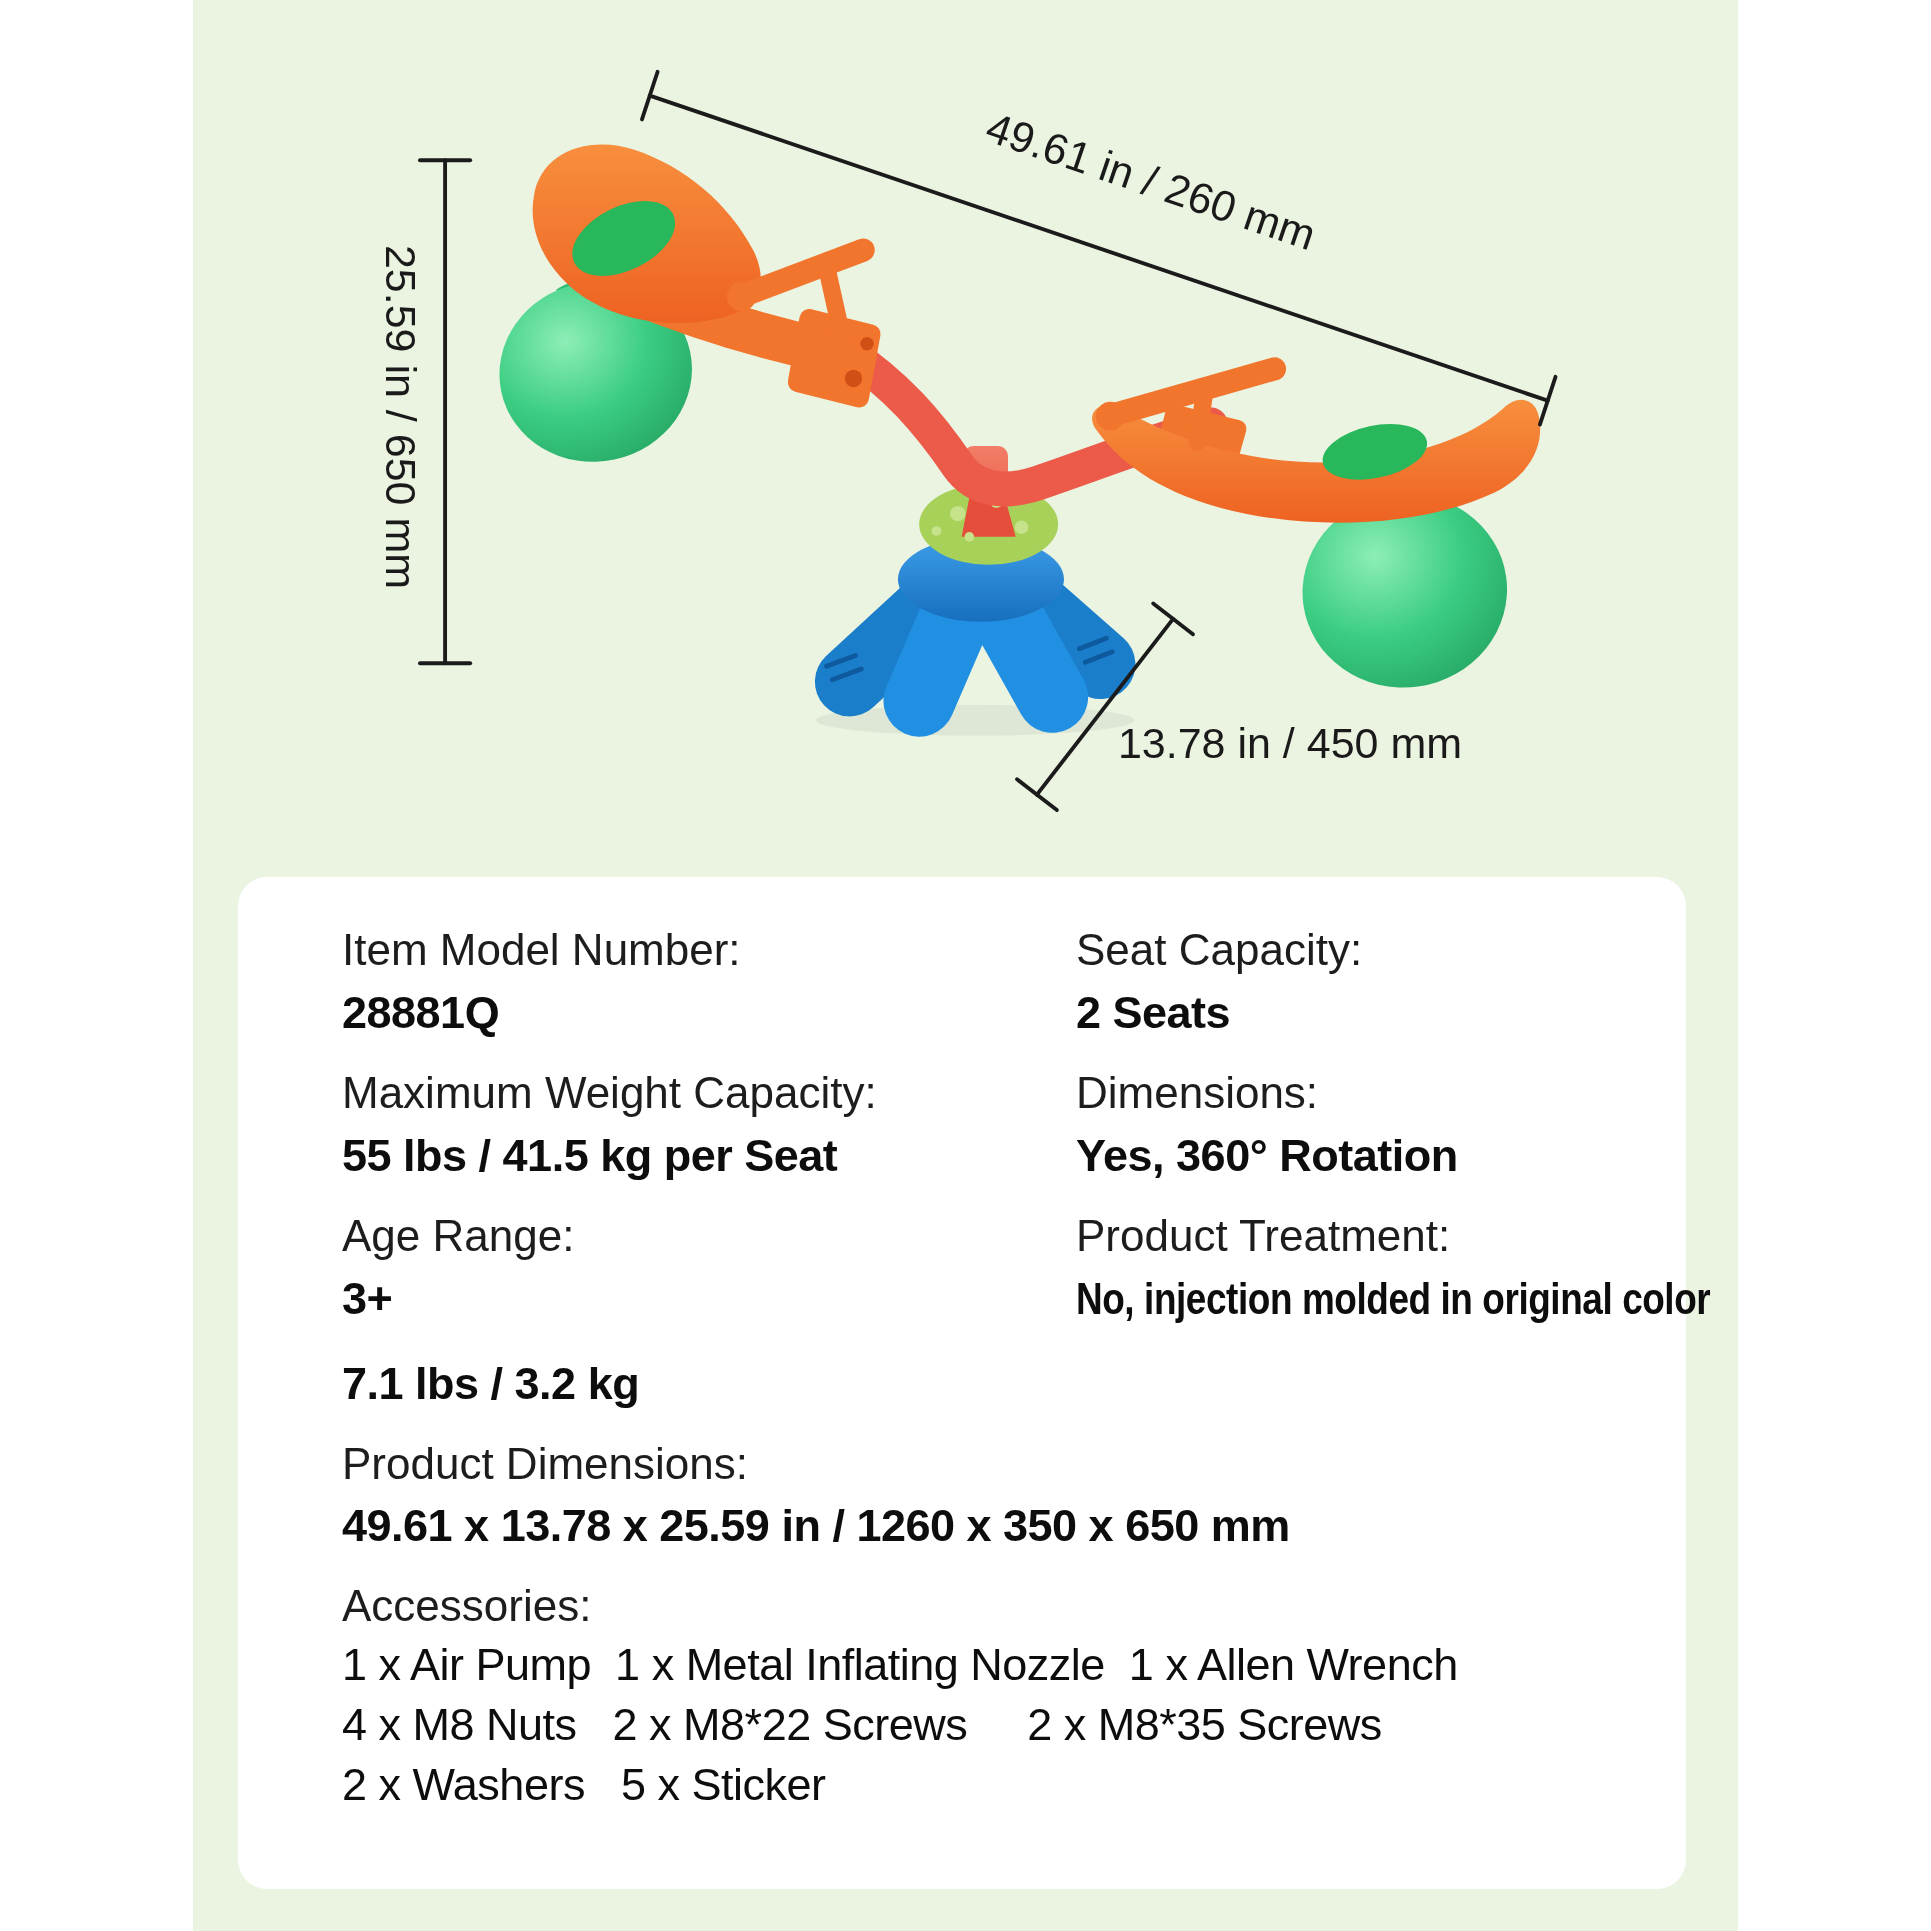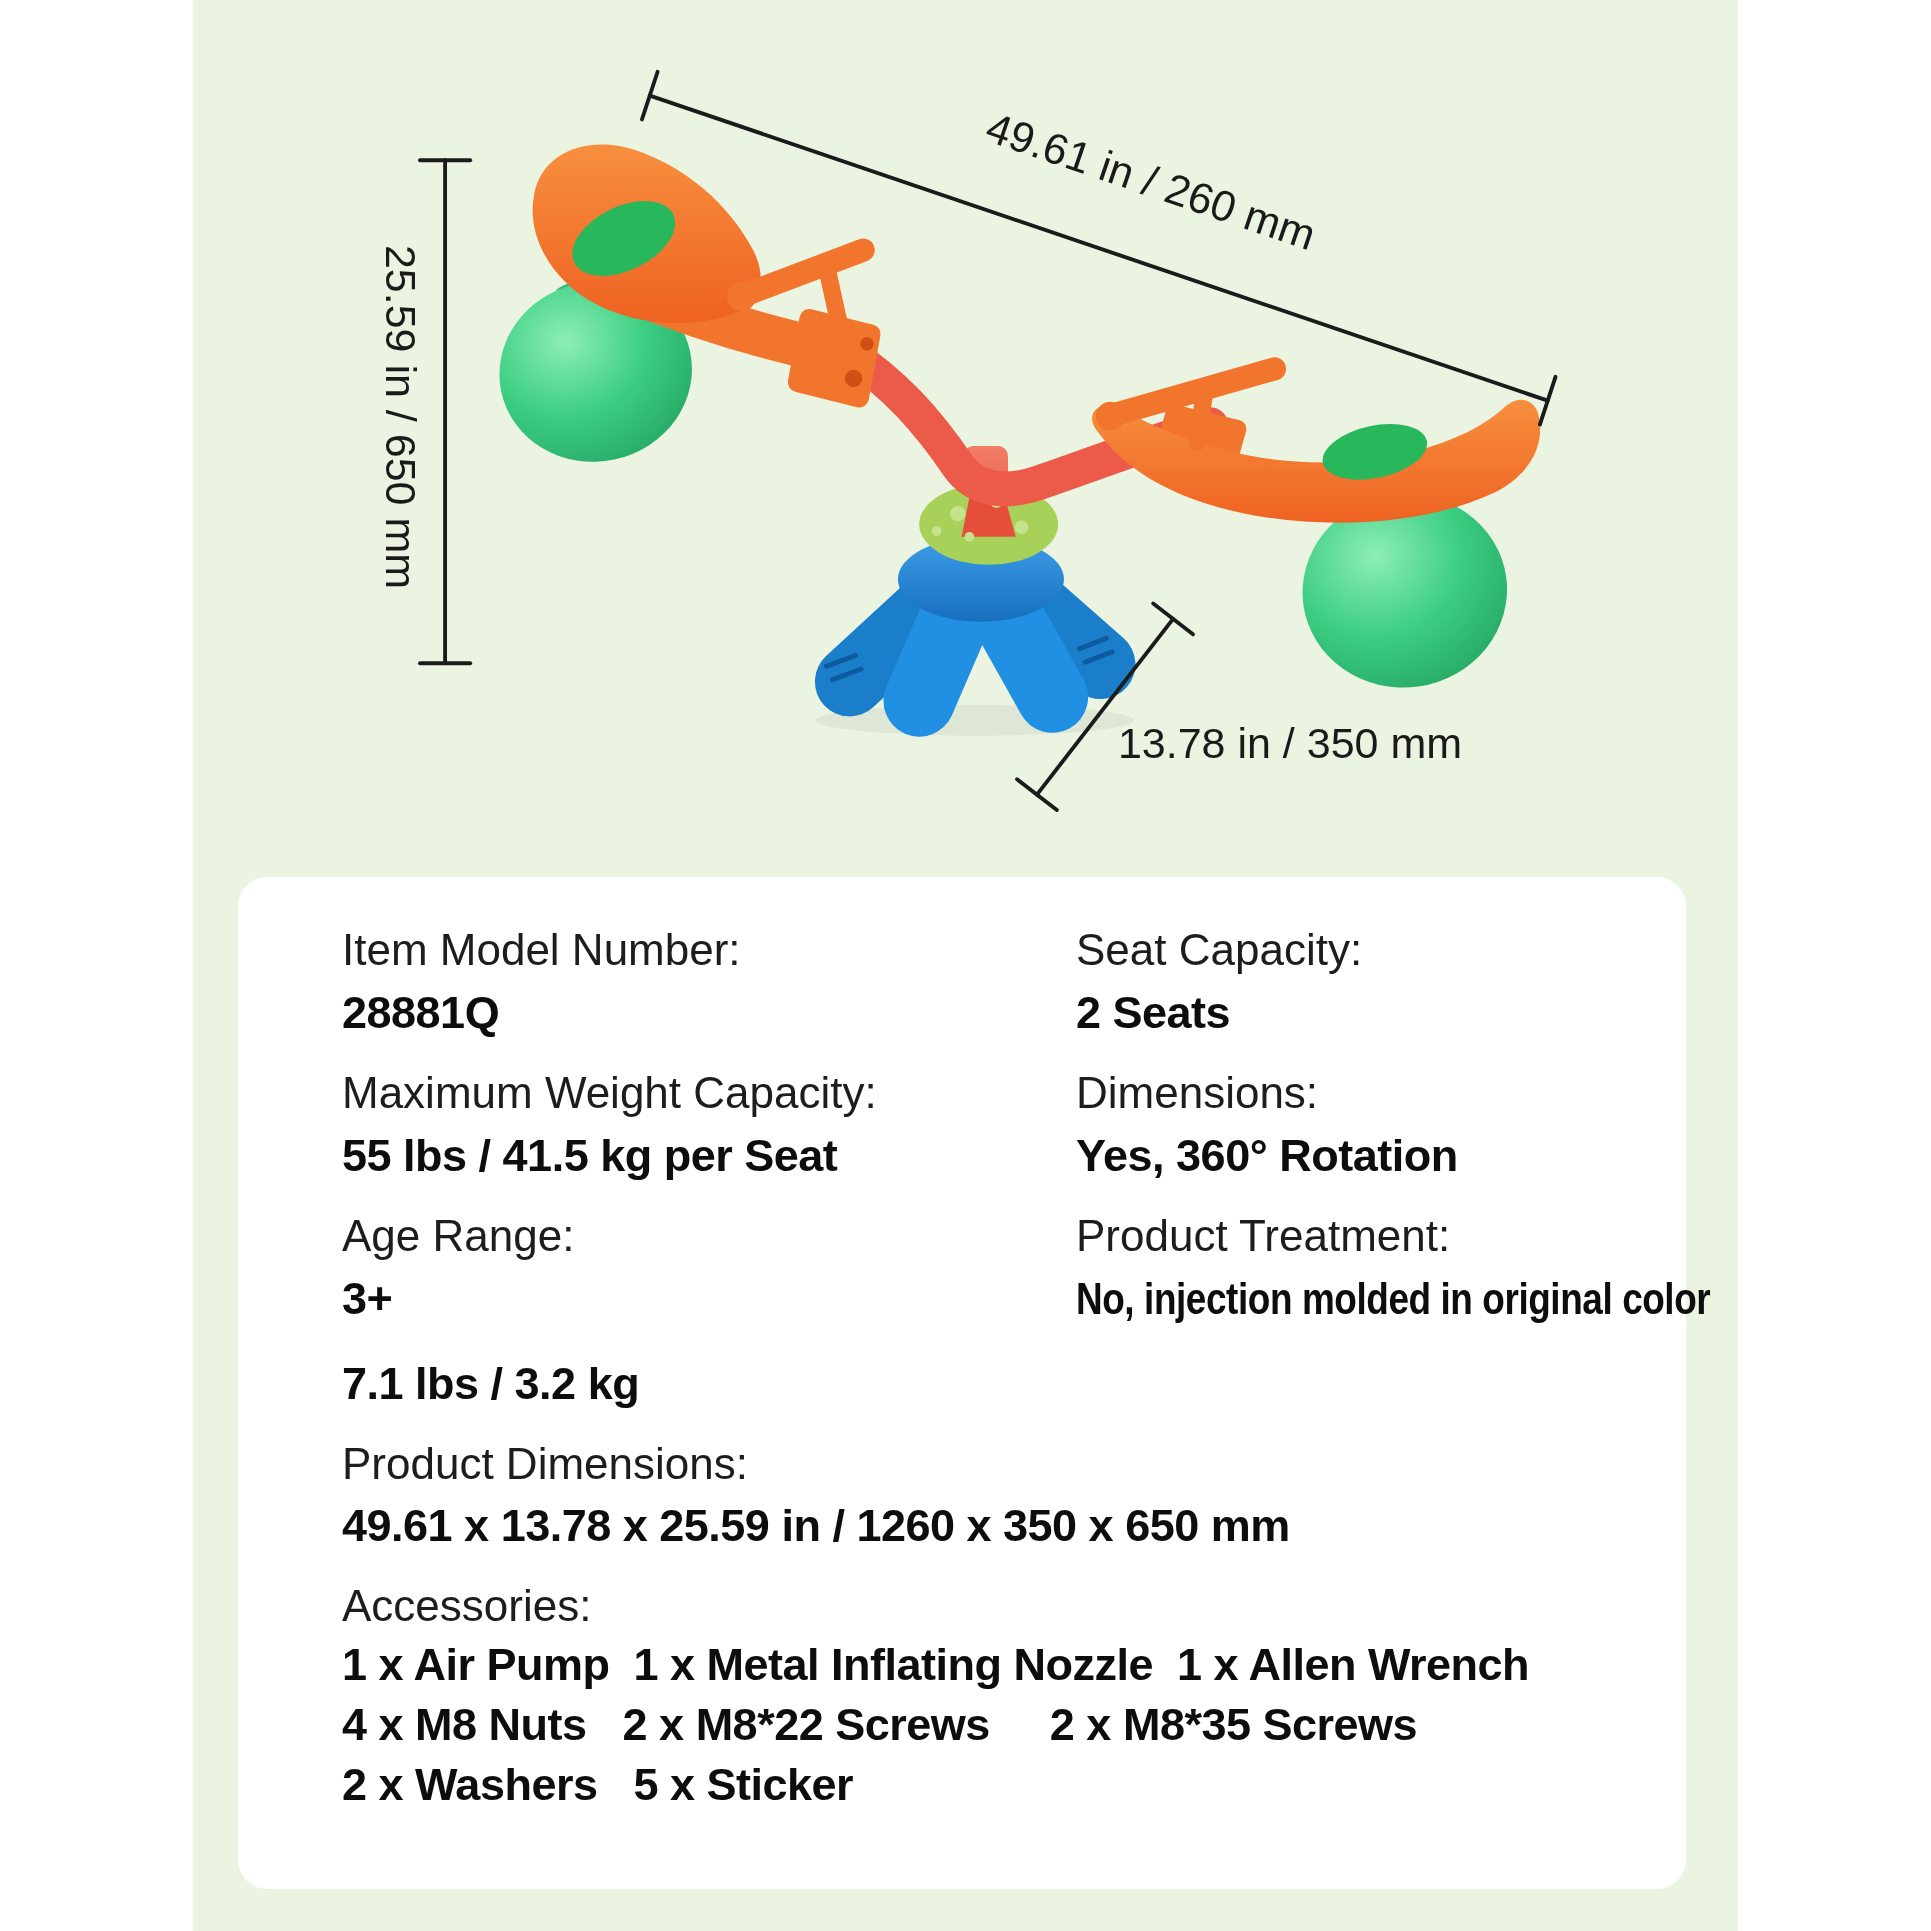--- a/index.html
+++ b/index.html
@@ -37,21 +37,21 @@
     white-space:nowrap;
   }
   .spec-value{
     font-size:45px;font-weight:700;line-height:60px;color:#0d0d0d;
     letter-spacing:-0.5px;margin-top:3.9px;white-space:pre-wrap;
   }
   .spec-value.condensed{
     transform:scaleX(0.82);transform-origin:left center;white-space:nowrap;
   }
   .acc-line{
-    font-size:45px;font-weight:700;line-height:60px;color:#0d0d0d;
+    font-size:45px;font-weight:400;line-height:60px;color:#0d0d0d;
     letter-spacing:-0.5px;white-space:pre-wrap;
   }
 </style>
 </head>
 <body>
 
 <div class="green-bg"></div>
 
 <svg class="hero-svg" viewBox="0 0 2000 2000" aria-hidden="true">
   <defs>
@@ -154,21 +154,21 @@
     <line x1="435" y1="687" x2="487" y2="687"></line>
 
     <line x1="1215" y1="641" x2="1074" y2="823"></line>
     <line x1="1194.4" y1="625.1" x2="1235.6" y2="656.9"></line>
     <line x1="1053.4" y1="807.1" x2="1094.6" y2="838.9"></line>
   </g>
 </svg>
 
 <div class="dim-label width">49.61 in / 260 mm</div>
 <div class="dim-label height">25.59 in / 650 mm</div>
-<div class="dim-label depth">13.78 in / 350 mm</div>
+<div class="dim-label depth">13.78 in / 450 mm</div>
 
 <div class="spec-panel">
   <div class="specs-grid">
 
     <div class="spec">
       <div class="spec-label">Item Model Number:</div>
       <div class="spec-value">28881Q</div>
     </div>
     <div class="spec">
       <div class="spec-label">Seat Capacity:</div>

